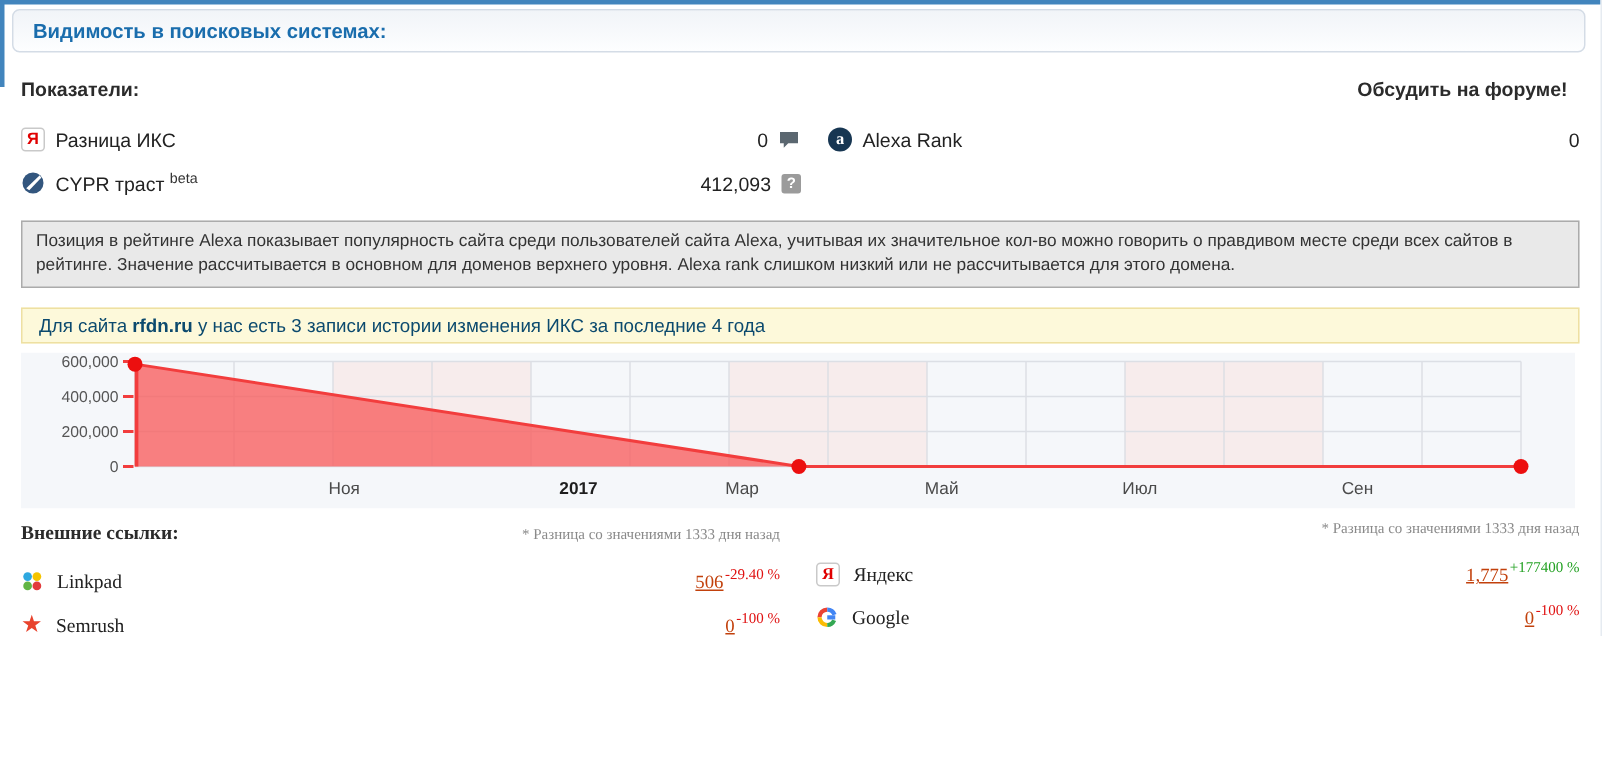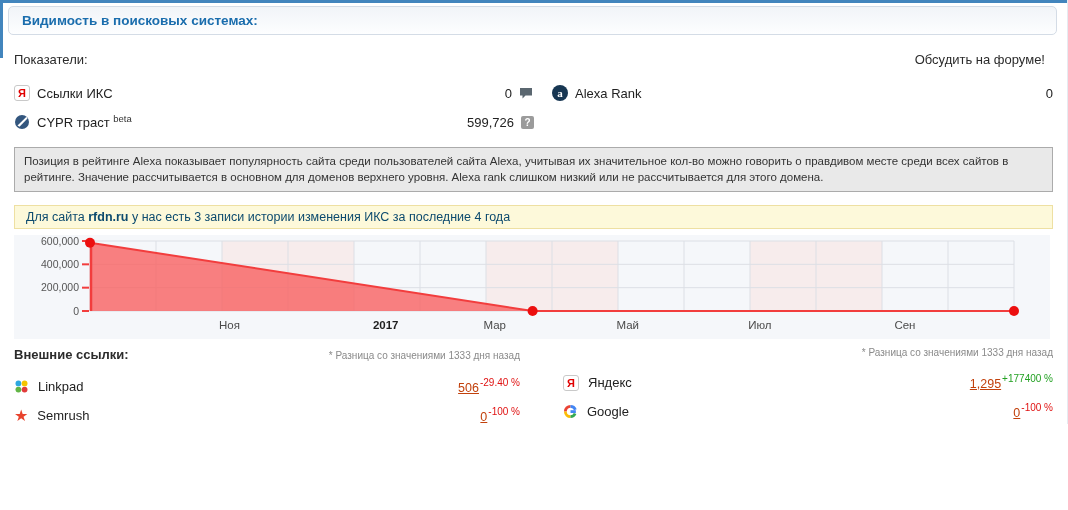--- a/index.html
+++ b/index.html
@@ -9,21 +9,21 @@
   .top-accent { position: absolute; top: 0; left: 0; right: 0; height: 3px; background: #4285bd; }
   .left-accent { position: absolute; top: 0; left: 0; width: 3px; height: 58px; background: #4285bd; }
 
   .panel-header { margin: 6px 10px 0 8px; background: linear-gradient(#f1f4f8, #fdfeff);
                   border: 1px solid #d4dce6; border-radius: 5px; padding: 6px 13px;
                   font-size: 13.5px; font-weight: bold; color: #1a6dad; }
 
   .content { padding: 0 14px; }
 
   .section-head { display: flex; justify-content: space-between; align-items: baseline;
-                  margin-top: 17px; font-size: 13px; font-weight: normal; color: #2b2b2b; text-align: center; }
+                  margin-top: 17px; font-size: 13px; font-weight: bold; color: #2b2b2b; text-align: center; }
   .forum-link { cursor: pointer; padding-right: 8px; }
 
   .metrics-grid { display: grid; grid-template-columns: 520px 1fr; column-gap: 18px;
                   row-gap: 7px; margin-top: 15px; }
   .m-row { display: flex; align-items: center; gap: 7px; font-size: 13px; color: #222; height: 22px; }
   .m-row .val { margin-left: auto; }
   sup.badge { font-size: 9.5px; color: #333; }
 
   
   .ic { display: inline-flex; align-items: center; justify-content: center; flex: none; }
@@ -42,21 +42,21 @@
   .notice { margin-top: 13px; background: #fdf9da; border: 1px solid #eee0a2;
             padding: 4px 11px; font-size: 12.5px; color: #0c4a6e; }
   .notice b { font-weight: bold; }
 
   .chart-wrap { margin-top: 6px; }
   #chart-svg { display: block; }
   #chart-svg text.ytick { font-size: 10.5px; fill: #555; font-family: "Liberation Sans", sans-serif; }
   #chart-svg text.xtick { font-size: 11.5px; fill: #4a4a4a; font-family: "Liberation Sans", sans-serif; }
   #chart-svg text.xtick.bold { font-weight: bold; fill: #1e1e1e; }
 
-  .links-grid { display: grid; grid-template-columns: 520px 1fr; column-gap: 29px; margin-top: 8px; }
+  .links-grid { display: grid; grid-template-columns: 520px 1fr; column-gap: 10px; margin-top: 8px; font-family: Liberation Serif, serif; }
   .col-head { display: flex; align-items: baseline; }
   .col-head .ttl { font-size: 13px; font-weight: bold; color: #2b2b2b; }
   .col-head .note { margin-left: auto; font-size: 10px; color: #8a8a8a; }
   .link-rows { margin-top: 15px; }
   .l-row { display: flex; align-items: center; gap: 9px; font-size: 13px; color: #222;
            height: 20px; margin-bottom: 9px; justify-content: center; }
   .l-row .valblock { margin-left: auto; white-space: nowrap; }
   .num-link { color: #c2410c; text-decoration: underline; font-size: 12.5px; cursor: pointer; }
   sup.delta { font-size: 10px; position: relative; top: -1px; margin-left: 1px; }
   sup.delta.down { color: #e01212; }
@@ -85,21 +85,21 @@
 
     <div class="section-head">
       <span>Показатели:</span>
       <span class="forum-link">Обсудить на форуме!</span>
     </div>
 
     <div class="metrics-grid">
 
       <div class="m-row">
         <span class="ic yandex-ic">Я</span>
-        <span>Ссылки ИКС</span>
+        <span>Разница ИКС</span>
         <span class="val">0</span>
         <span class="ic">
           <svg width="15" height="13" viewBox="0 0 15 13">
               <path d="M1 1 h12 v7.5 h-6.5 l-3 3 v-3 H1 z" fill="#5b6770"></path>
             </svg>
         </span>
       </div>
 
       <div class="m-row pad-r">
         <span class="ic alexa-ic">a</span>
@@ -108,21 +108,21 @@
       </div>
 
       <div class="m-row">
         <span class="ic">
           <svg width="16" height="16" viewBox="0 0 16 16">
             <circle cx="8" cy="8" r="7" fill="#33567e"></circle>
             <path d="M3.5 11.5 L12.5 2.8 L13.5 4.5 L5.5 12.8 z" fill="#fff"></path>
           </svg>
         </span>
         <span><span>CYPR траст</span> <sup class="badge">beta</sup></span>
-        <span class="val">599,726</span>
+        <span class="val">412,093</span>
         <span class="ic help-ic">?</span>
       </div>
       <div class="m-row"></div>
     </div>
 
     <div class="info-box">
       <div>Позиция в рейтинге Alexa показывает популярность сайта среди пользователей сайта Alexa, учитывая их значительное кол-во можно говорить о правдивом месте среди всех сайтов в рейтинге. Значение рассчитывается в основном для доменов верхнего уровня. Alexa rank слишком низкий или не рассчитывается для этого домена.</div>
     </div>
 
     <div class="notice">
@@ -215,21 +215,21 @@
       </div>
 
       <div>
         <div class="col-head">
           <span class="note">* Разница со значениями 1333 дня назад</span>
         </div>
         <div class="link-rows">
           <div class="l-row">
             <span class="ic yandex-ic">Я</span>
             <span>Яндекс</span>
-            <span class="valblock"><a class="num-link">1,295</a><sup class="delta up">+177400 %</sup></span>
+            <span class="valblock"><a class="num-link">1,775</a><sup class="delta up">+177400 %</sup></span>
           </div>
           <div class="l-row">
             <span class="ic">
               <svg width="15" height="15" viewBox="0 0 16 16">
                 <path d="M2.5 8 A5.5 5.5 0 0 1 8 2.5" fill="none" stroke="#ea4335" stroke-width="3"></path>
                 <path d="M8 13.5 A5.5 5.5 0 0 1 2.5 8" fill="none" stroke="#fbbc05" stroke-width="3"></path>
                 <path d="M12.9 10.1 A5.5 5.5 0 0 1 8 13.5" fill="none" stroke="#34a853" stroke-width="3"></path>
                 <path d="M8 2.5 A5.5 5.5 0 0 1 13.2 6.2" fill="none" stroke="#4285f4" stroke-width="3"></path>
                 <rect x="8" y="6.6" width="5.7" height="3" fill="#4285f4"></rect>
               </svg>

